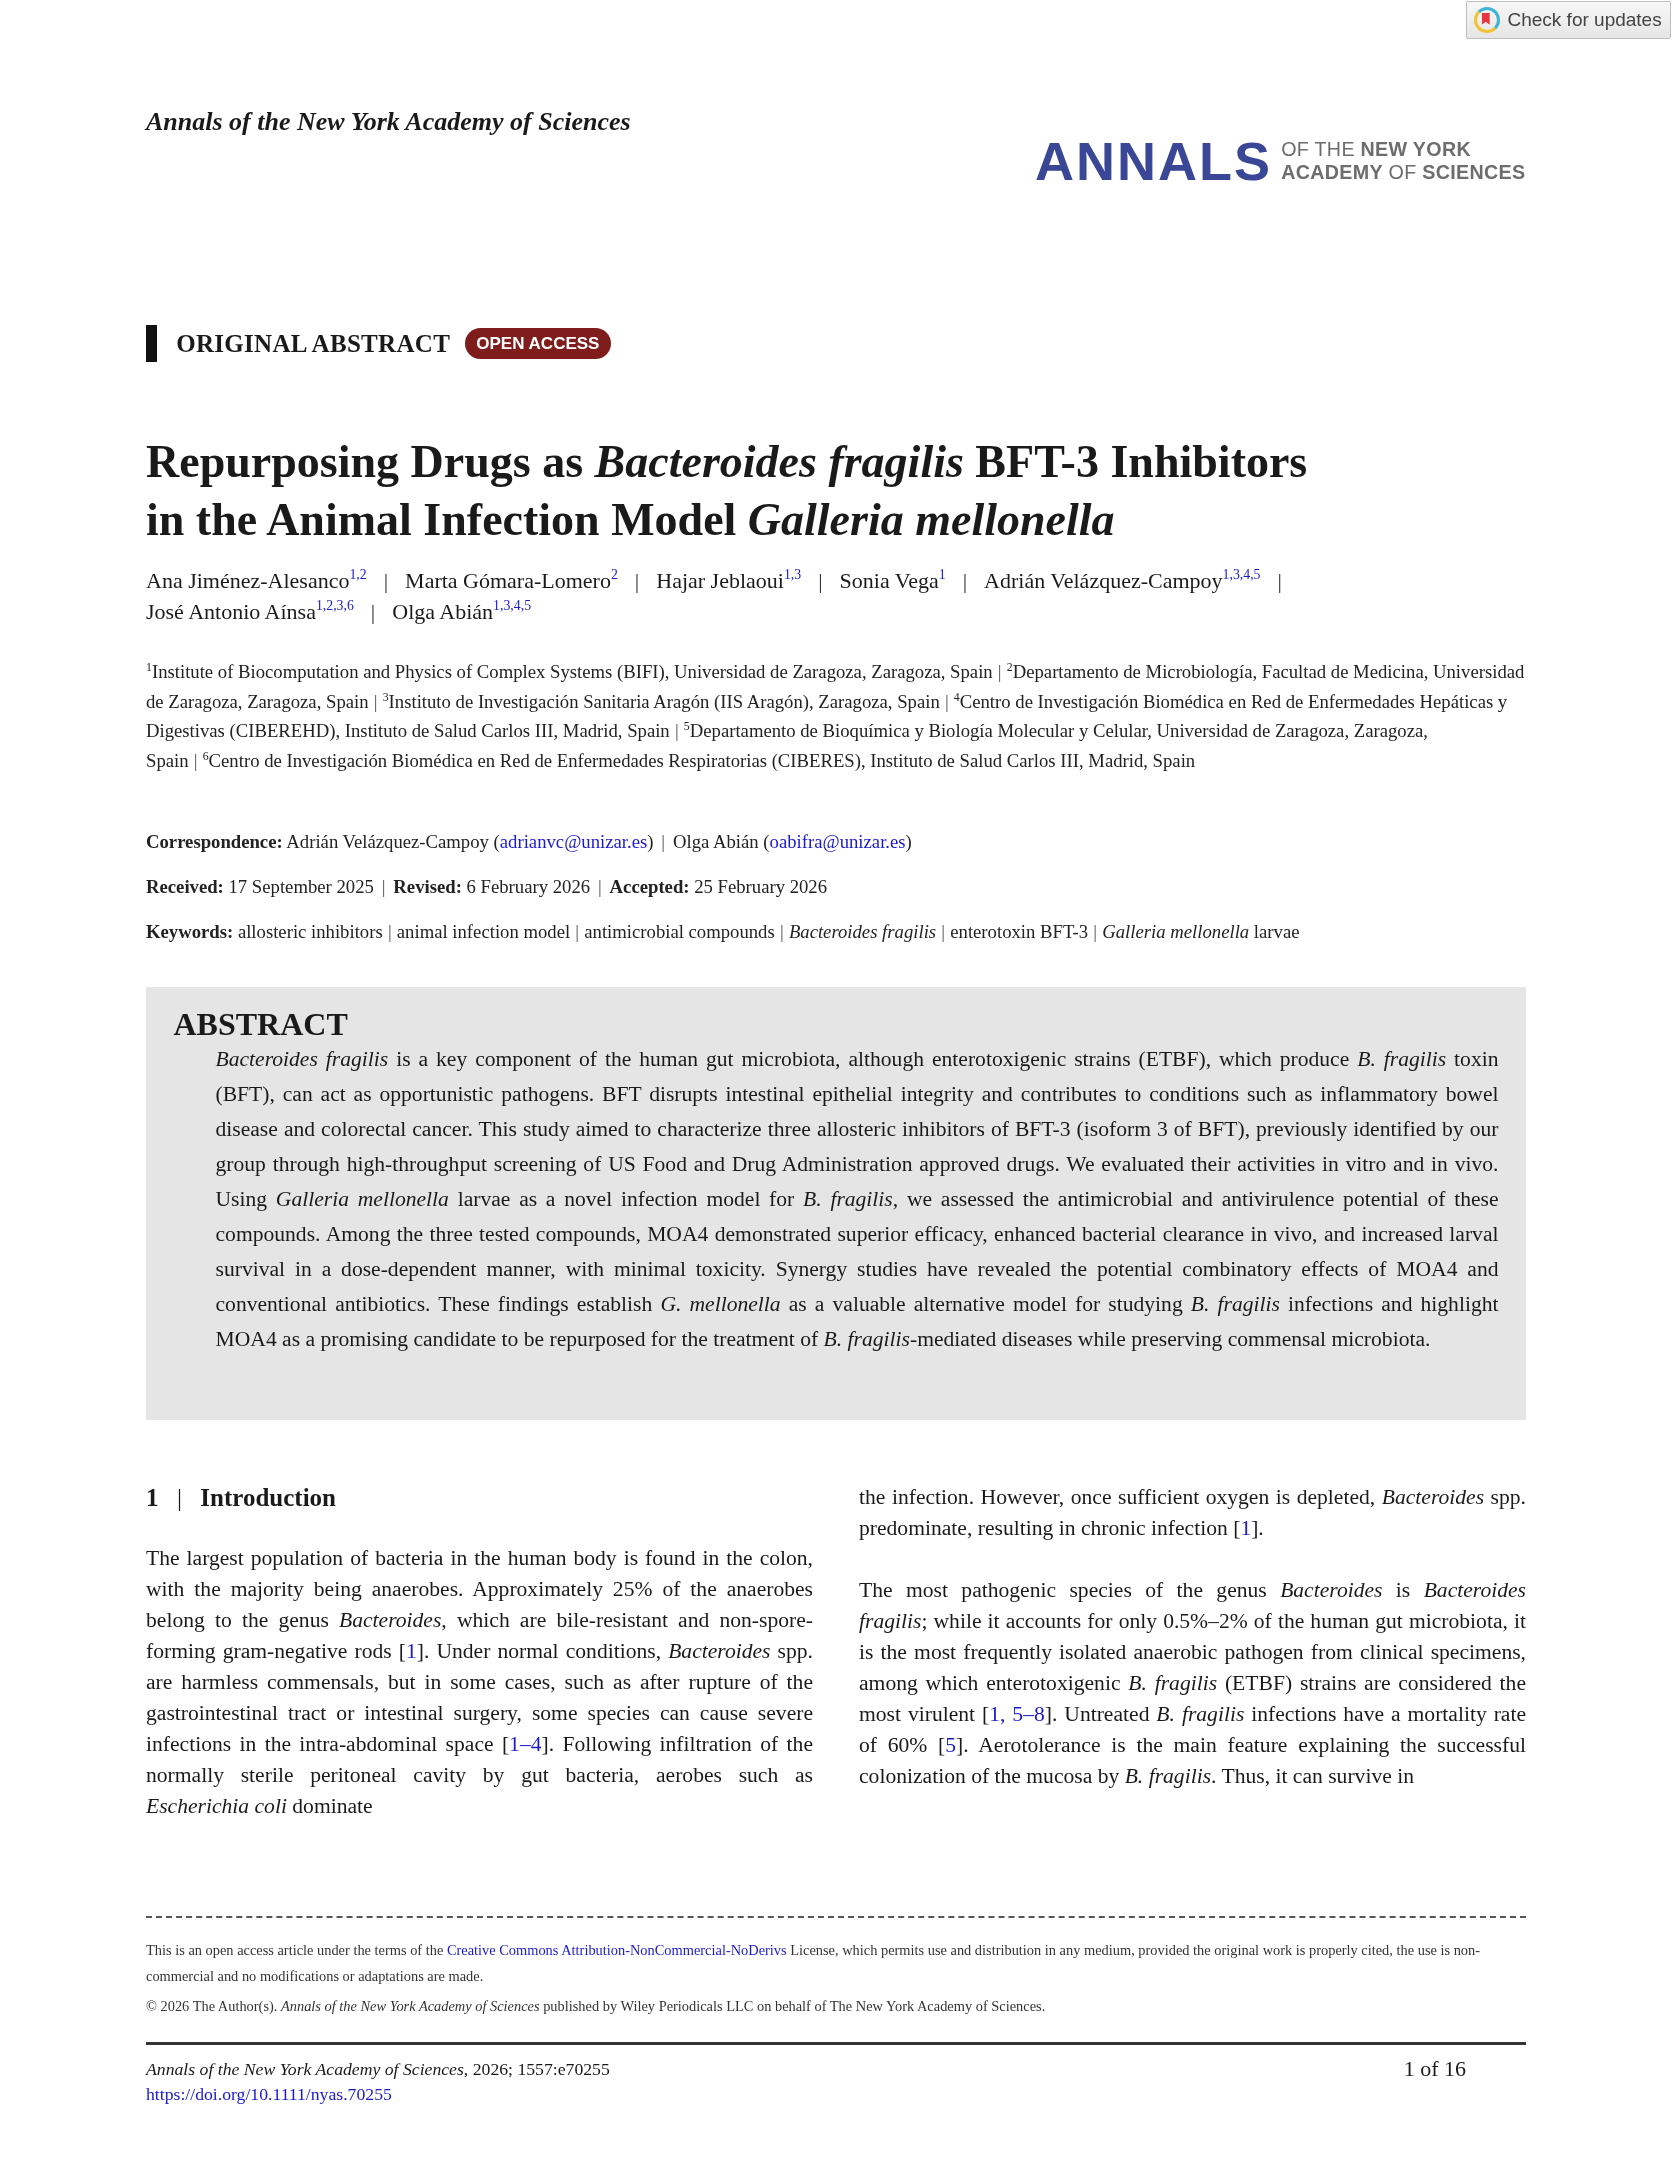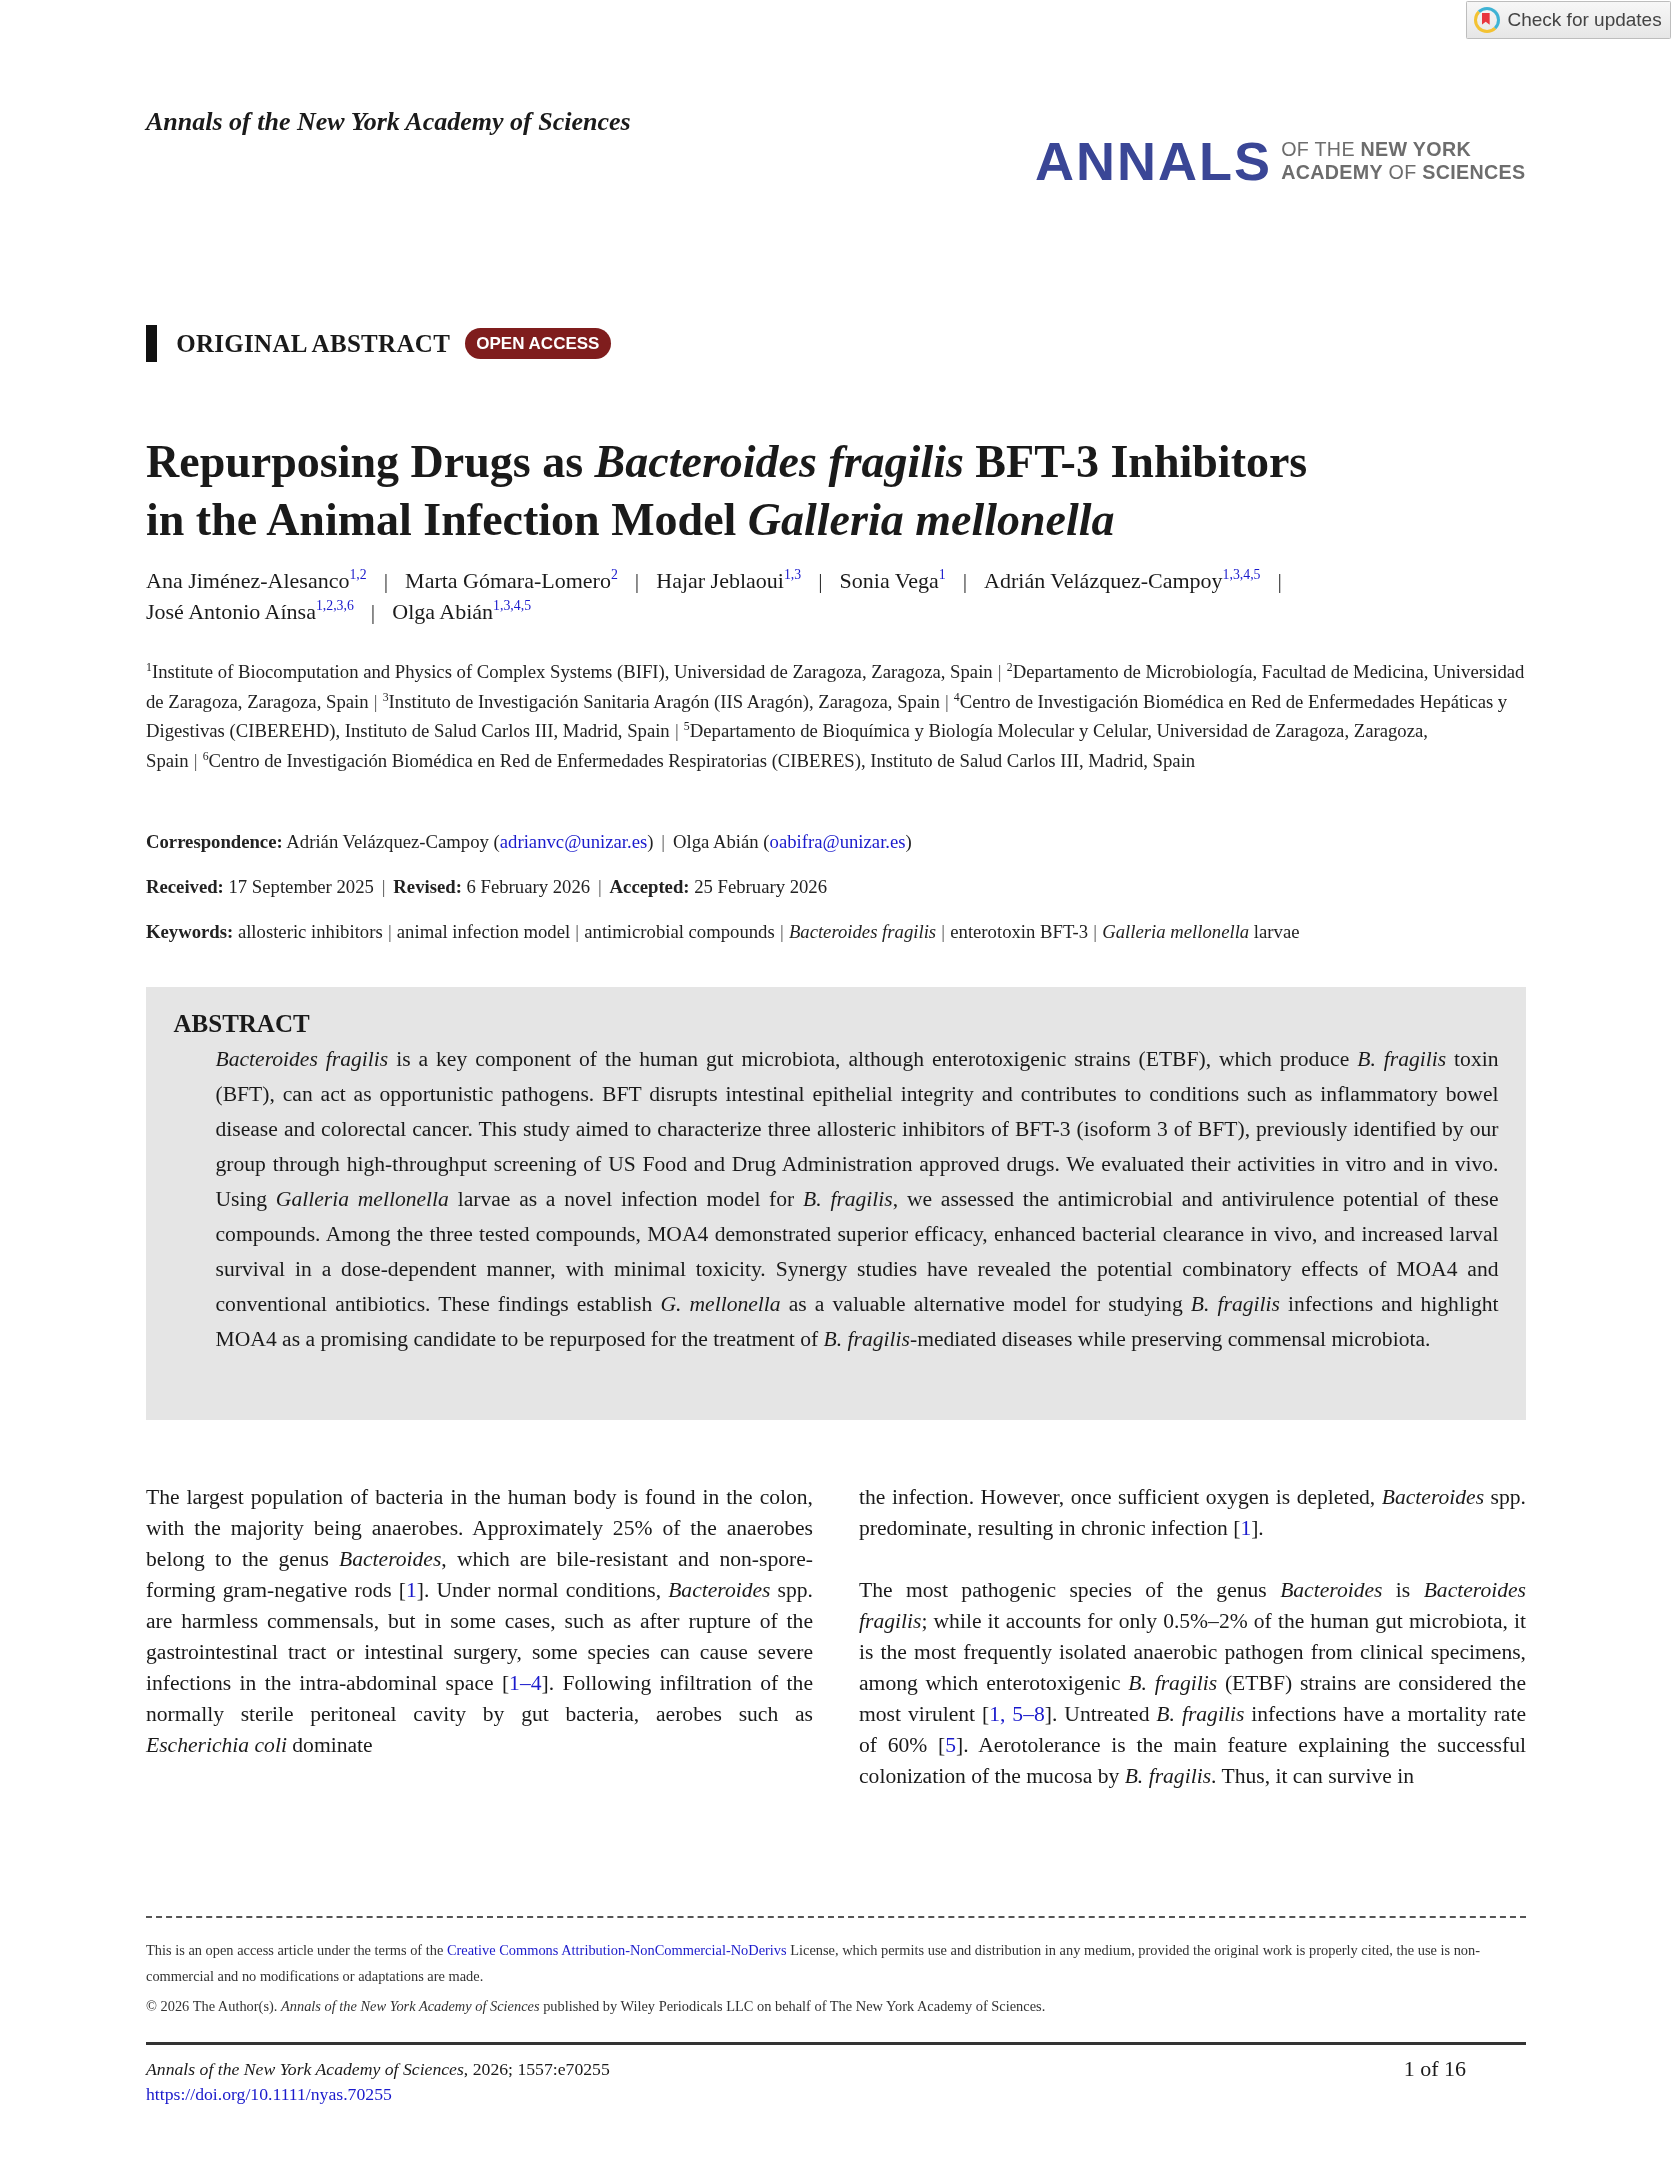--- a/index.html
+++ b/index.html
@@ -45,21 +45,21 @@
   #affiliations .sep { margin: 0 5.2px; color: #555; }
 
   .meta-line { left: 146px; width: 1397px; font-size: 18.7px; color: #222; }
   .meta-line .sep { margin: 0 7.9px; color: #555; }
   #correspondence { top: 831px; }
   #dates { top: 876px; }
   #keywords { top: 921px; }
 
   
   #abstract { left: 146px; top: 987px; width: 1380px; height: 433px; background: #e5e5e5; padding: 22px 27.5px; }
-  #abstract h2 { font-size: 25px; font-weight: bold; line-height: 30px; margin-bottom: 2.6px; }
+  #abstract h2 { font-size: 32px; font-weight: bold; line-height: 30px; margin-bottom: 2.6px; }
   #abstract p { font-size: 21.6px; line-height: 35px; text-align: justify; color: #1a1a1a; margin-left: 42px; }
 
   
   .col { top: 1482px; width: 667px; font-size: 21.6px; line-height: 31px; text-align: justify; }
   #col-left { left: 146px; }
   #col-right { left: 859px; }
   #section-heading { font-size: 25px; font-weight: bold; margin-bottom: 30px; line-height: 31px; }
   #section-heading .num { margin-right: 18.4px; }
   #section-heading .bar { margin-right: 18.4px; font-weight: normal; }
   .col p { margin-bottom: 31px; }
@@ -114,20 +114,23 @@
 </div>
 
 <div id="keywords" class="abs meta-line serif"><b>Keywords: </b><span>allosteric inhibitors</span><span style="margin: 0px 5.2px; color: rgb(85, 85, 85);">|</span><span>animal infection model</span><span style="margin: 0px 5.2px; color: rgb(85, 85, 85);">|</span><span>antimicrobial compounds</span><span style="margin: 0px 5.2px; color: rgb(85, 85, 85);">|</span><span><i>Bacteroides fragilis</i></span><span style="margin: 0px 5.2px; color: rgb(85, 85, 85);">|</span><span>enterotoxin BFT-3</span><span style="margin: 0px 5.2px; color: rgb(85, 85, 85);">|</span><span><i>Galleria mellonella</i> larvae</span></div>
 
 <section id="abstract" class="abs serif">
   <h2>ABSTRACT</h2>
   <p id="abstract-text"><i>Bacteroides fragilis</i> is a key component of the human gut microbiota, although enterotoxigenic strains (ETBF), which produce <i>B. fragilis</i> toxin (BFT), can act as opportunistic pathogens. BFT disrupts intestinal epithelial integrity and contributes to conditions such as inflammatory bowel disease and colorectal cancer. This study aimed to characterize three allosteric inhibitors of BFT-3 (isoform 3 of BFT), previously identified by our group through high-throughput screening of US Food and Drug Administration approved drugs. We evaluated their activities in vitro and in vivo. Using <i>Galleria mellonella</i> larvae as a novel infection model for <i>B. fragilis</i>, we assessed the antimicrobial and antivirulence potential of these compounds. Among the three tested compounds, MOA4 demonstrated superior efficacy, enhanced bacterial clearance in vivo, and increased larval survival in a dose-dependent manner, with minimal toxicity. Synergy studies have revealed the potential combinatory effects of MOA4 and conventional antibiotics. These findings establish <i>G. mellonella</i> as a valuable alternative model for studying <i>B. fragilis</i> infections and highlight MOA4 as a promising candidate to be repurposed for the treatment of <i>B. fragilis</i>-mediated diseases while preserving commensal microbiota.</p>
 </section>
 
 <div id="col-left" class="abs col serif">
+  <h3 id="section-heading">
+    <span class="num">1</span><span class="bar">|</span><span>Introduction</span>
+  </h3>
   <div id="left-paras">
       <p>The largest population of bacteria in the human body is found in the colon, with the majority being anaerobes. Approximately 25% of the anaerobes belong to the genus <i>Bacteroides</i>, which are bile-resistant and non-spore-forming gram-negative rods [<a href="#" class="link">1</a>]. Under normal conditions, <i>Bacteroides</i> spp. are harmless commensals, but in some cases, such as after rupture of the gastrointestinal tract or intestinal surgery, some species can cause severe infections in the intra-abdominal space [<a href="#" class="link">1–4</a>]. Following infiltration of the normally sterile peritoneal cavity by gut bacteria, aerobes such as <i>Escherichia coli</i> dominate</p>
     </div>
 </div>
 <div id="col-right" class="abs col serif">
   <div id="right-paras">
       <p>the infection. However, once sufficient oxygen is depleted, <i>Bacteroides</i> spp. predominate, resulting in chronic infection [<a href="#" class="link">1</a>].</p>
       <p>The most pathogenic species of the genus <i>Bacteroides</i> is <i>Bacteroides fragilis</i>; while it accounts for only 0.5%–2% of the human gut microbiota, it is the most frequently isolated anaerobic pathogen from clinical specimens, among which enterotoxigenic <i>B. fragilis</i> (ETBF) strains are considered the most virulent [<a href="#" class="link">1, 5–8</a>]. Untreated <i>B. fragilis</i> infections have a mortality rate of 60% [<a href="#" class="link">5</a>]. Aerotolerance is the main feature explaining the successful colonization of the mucosa by <i>B. fragilis</i>. Thus, it can survive in</p>
     </div>
 </div>

